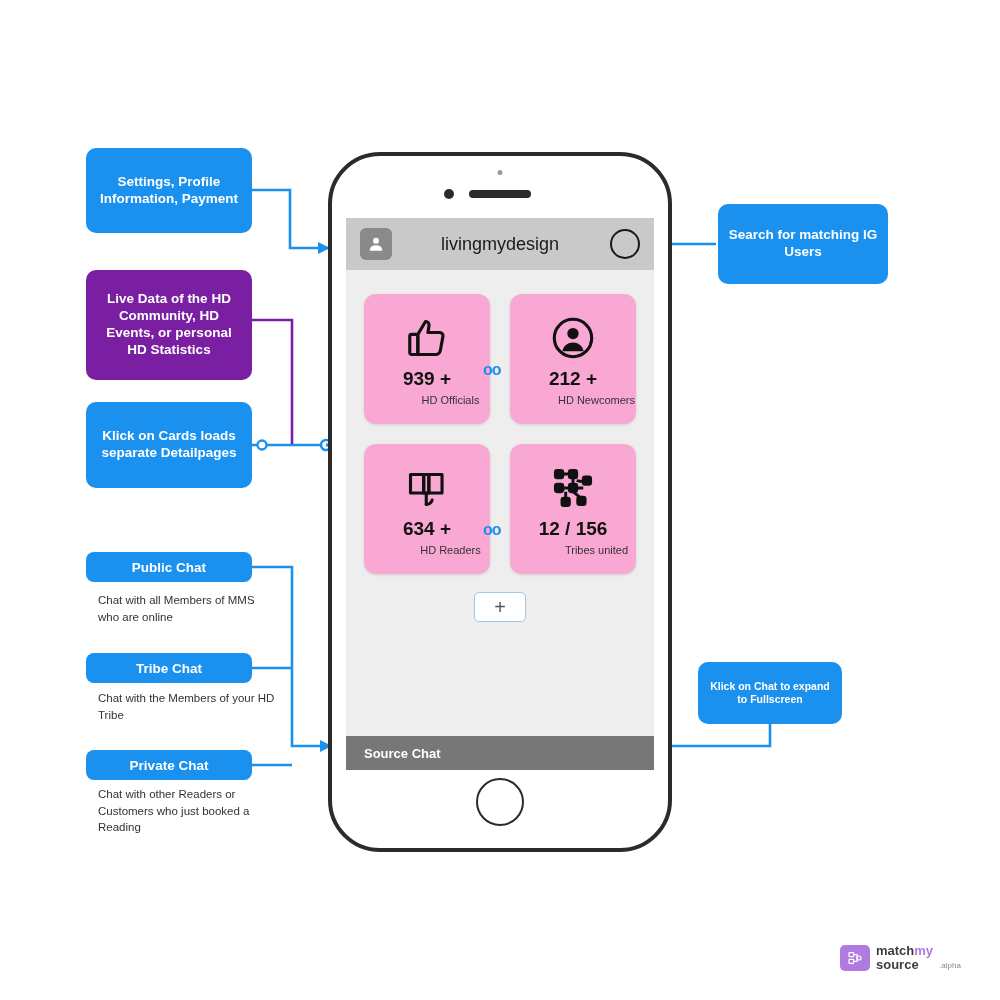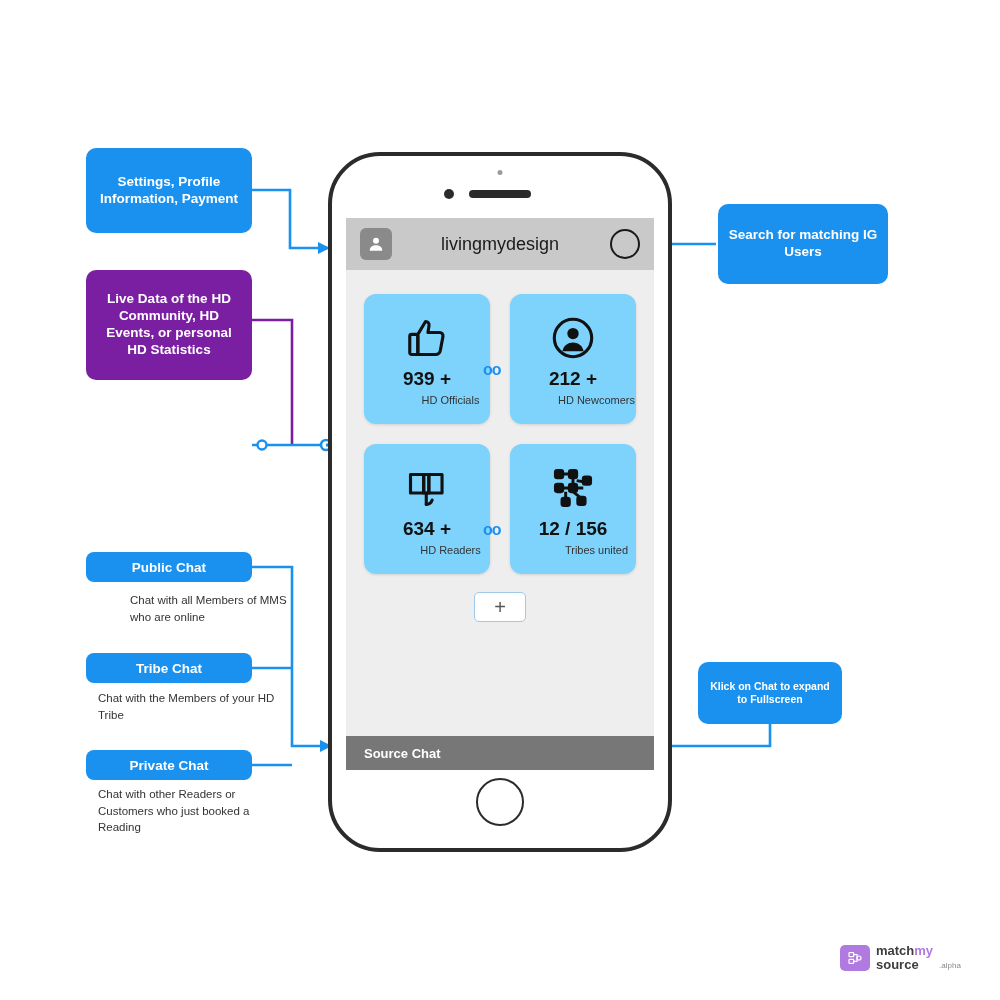--- a/index.html
+++ b/index.html
@@ -55,21 +55,21 @@
   #chat-tribe   { left: 86px; top: 653px; }
   #chat-private { left: 86px; top: 750px; }
 
   .chat-desc {
     position: absolute;
     width: 180px;
     font-size: 11.5px;
     color: #333333;
     line-height: 1.45;
   }
-  #desc-public  { left: 98px; top: 592px; margin-left: 32px; }
+  #desc-public  { left: 98px; top: 592px; }
   #desc-tribe   { left: 98px; top: 690px; }
   #desc-private { left: 98px; top: 786px; }
 
   
   #phone {
     position: absolute;
     left: 328px; top: 152px;
     width: 344px; height: 700px;
     border: 4px solid #2b2b2b;
     border-radius: 52px;
@@ -130,21 +130,21 @@
   }
 
   
   #card-grid {
     padding: 24px 18px 0 18px;
     display: grid;
     grid-template-columns: 1fr 1fr;
     gap: 20px;
   }
   .card {
-    background: #7dd3fc;
+    background: #f9a8d4;
     border-radius: 12px;
     height: 130px;
     display: flex;
     flex-direction: column;
     align-items: center;
     justify-content: center;
     box-shadow: 0 1px 3px rgba(0,0,0,0.12);
   }
   .card-icon { height: 52px; display: flex; align-items: center; justify-content: center; }
   .card-value { font-size: 19px; font-weight: bold; color: #111; margin-top: 4px; }
@@ -230,20 +230,23 @@
   </svg>
 
   <div class="callout" id="c-settings">
     <span>Settings, Profile Information, Payment</span>
   </div>
 
   <div class="callout purple" id="c-livedata">
     <span>Live Data of the HD Community, HD Events, or personal HD Statistics</span>
   </div>
 
+  <div class="callout" id="c-cards">
+    <span>Klick on Cards loads separate Detailpages</span>
+  </div>
 
   <div class="callout" id="c-search">
     <span>Search for matching IG Users</span>
   </div>
 
   <div class="callout" id="c-expand">
     <span>Klick on Chat to expand to Fullscreen</span>
   </div>
 
   <div class="chat-label" id="chat-public">

